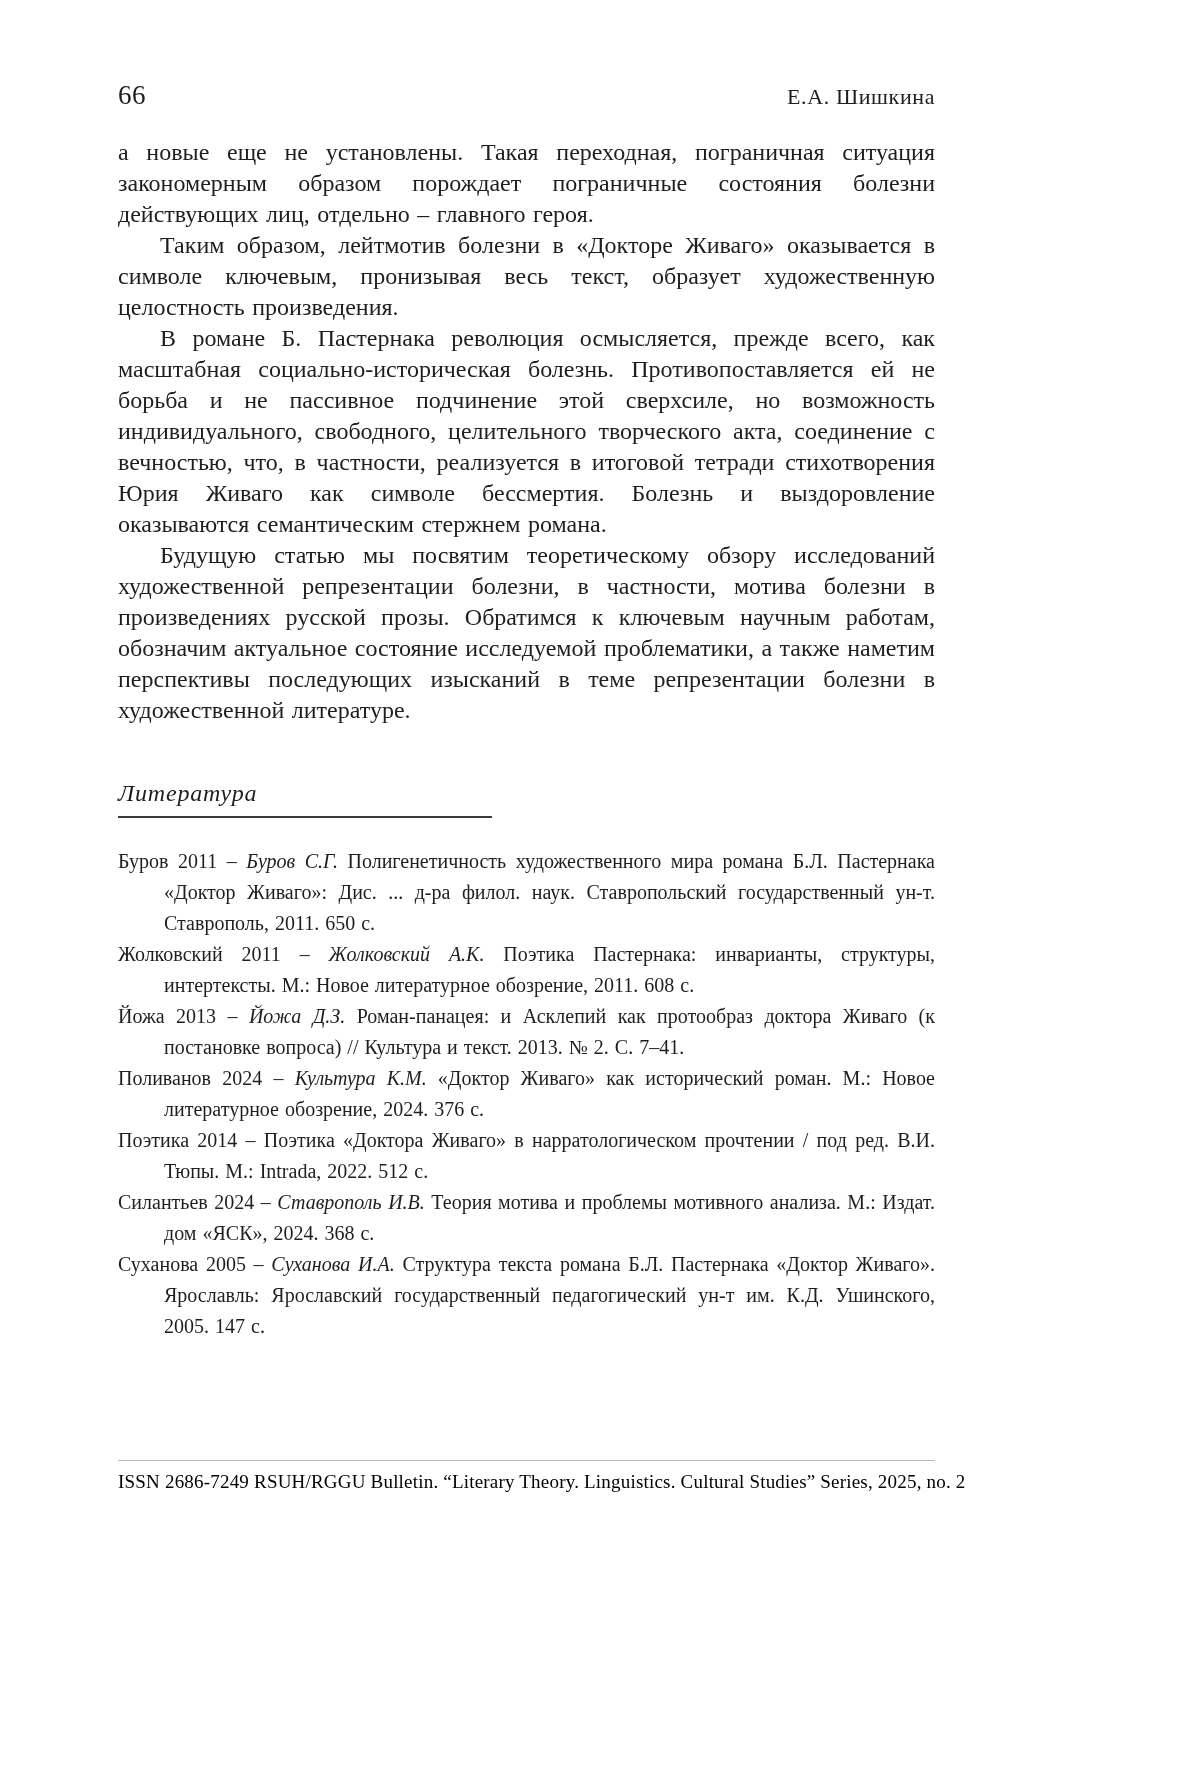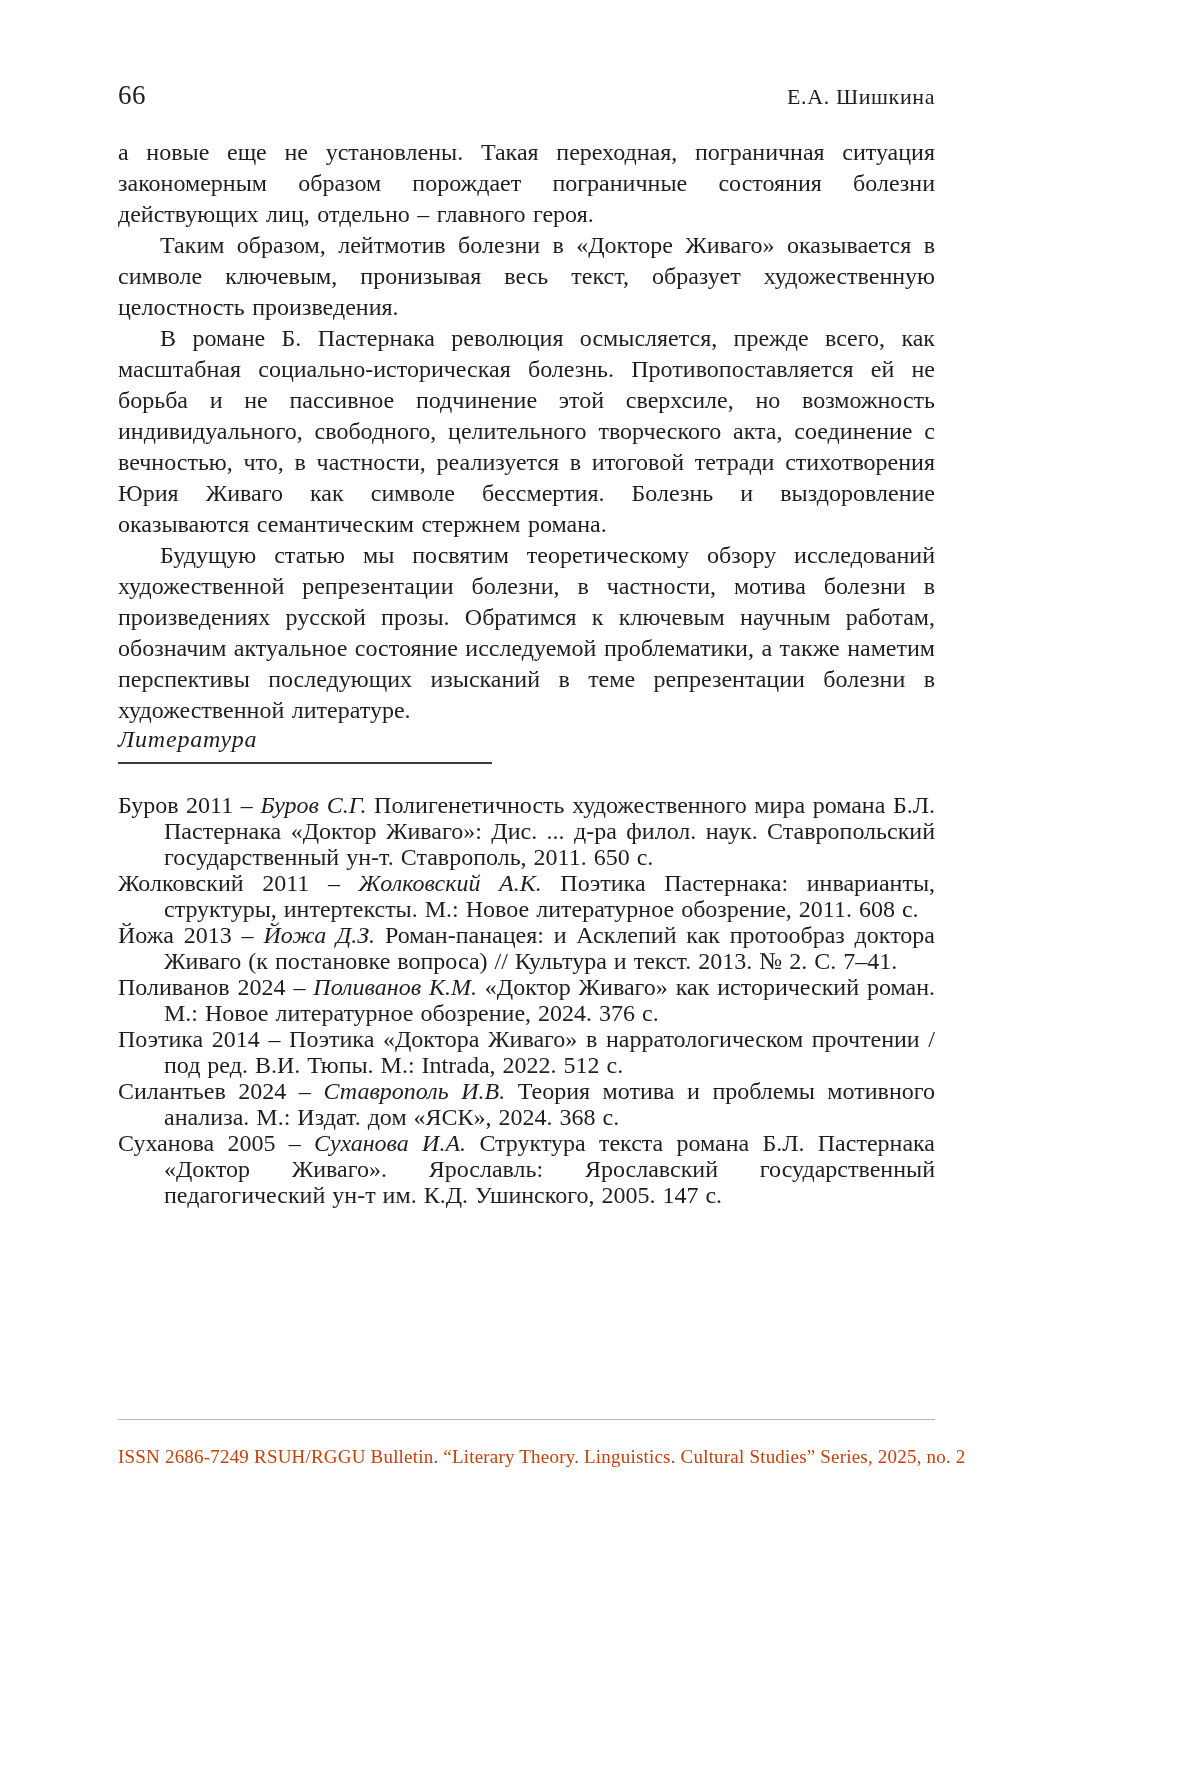--- a/index.html
+++ b/index.html
@@ -37,54 +37,54 @@
     font-size: 24px;
     line-height: 31px;
     text-align: justify;
     text-indent: 42px;
     word-spacing: 1.5px;
     hyphens: auto;
     font-family: Liberation Serif, serif;
   }
   .body-text p.no-indent { text-indent: 0; }
   
-  .bibliography { }
+  .bibliography { margin-top: 54px; }
   .section-title {
     font-size: 24px;
     font-weight: normal;
     font-style: italic;
     letter-spacing: 0.8px;
   }
   .title-rule {
     width: 374px;
     height: 2px;
     background: #3c3c3c;
     margin-top: 9px;
     margin-bottom: 28px;
   }
   .ref-list p {
-    font-size: 24px;
-    line-height: 26px;
+    font-size: 20px;
+    line-height: 31px;
     text-align: justify;
     padding-left: 46px;
     text-indent: -46px;
     word-spacing: 1px;
     hyphens: auto;
   }
   .ref-list em { font-style: italic; }
   
   .page-footer {
     position: absolute;
     left: 118px;
     right: 265px;
-    top: 1419px;
+    top: 1460px;
     border-top: 1px solid #b9b9b9;
-    padding-top: 26px;
+    padding-top: 10px;
     font-size: 19px;
-    color: #c2410c;
+    color: #000000;
     letter-spacing: 0.2px;
     white-space: nowrap;
   }
 </style>
 </head>
 <body>
 
 <div class="page">
 
   <header class="page-header">
@@ -100,21 +100,21 @@
   </main>
 
   <section class="bibliography">
     <h2 class="section-title">Литература</h2>
     <div class="title-rule"></div>
 
     <div class="ref-list">
       <p><span>Буров 2011 – </span><em>Буров С.Г.</em><span> Полигенетичность художественного мира романа Б.Л. Пастернака «Доктор Живаго»: Дис. ... д-ра филол. наук. Ставропольский государственный ун-т. Ставрополь, 2011. 650 с.</span></p>
       <p><span>Жолковский 2011 – </span><em>Жолковский А.К.</em><span> Поэтика Пастернака: инварианты, структуры, интертексты. М.: Новое литературное обозрение, 2011. 608 с.</span></p>
       <p><span>Йожа 2013 – </span><em>Йожа Д.З.</em><span> Роман-панацея: и Асклепий как протообраз доктора Живаго (к постановке вопроса) // Культура и текст. 2013. № 2. С. 7–41.</span></p>
-      <p><span>Поливанов 2024 – </span><em>Поливанов К.М.</em><span> «Доктор Живаго» как исторический роман. М.: Новое литературное обозрение, 2024. 376 с.</span></p>
+      <p><span>Поливанов 2024 – </span><em>Культура К.М.</em><span> «Доктор Живаго» как исторический роман. М.: Новое литературное обозрение, 2024. 376 с.</span></p>
       <p><span>Поэтика 2014 – </span><em></em><span>Поэтика «Доктора Живаго» в нарратологическом прочтении / под ред. В.И. Тюпы. М.: Intrada, 2022. 512 с.</span></p>
       <p><span>Силантьев 2024 – </span><em>Ставрополь И.В.</em><span> Теория мотива и проблемы мотивного анализа. М.: Издат. дом «ЯСК», 2024. 368 с.</span></p>
       <p><span>Суханова 2005 – </span><em>Суханова И.А.</em><span> Структура текста романа Б.Л. Пастернака «Доктор Живаго». Ярославль: Ярославский государственный педагогический ун-т им. К.Д. Ушинского, 2005. 147 с.</span></p>
     </div>
   </section>
 
   <footer class="page-footer">
     <span>ISSN 2686-7249 RSUH/RGGU Bulletin. “Literary Theory. Linguistics. Cultural Studies” Series, 2025, no. 2</span>
   </footer>
 

